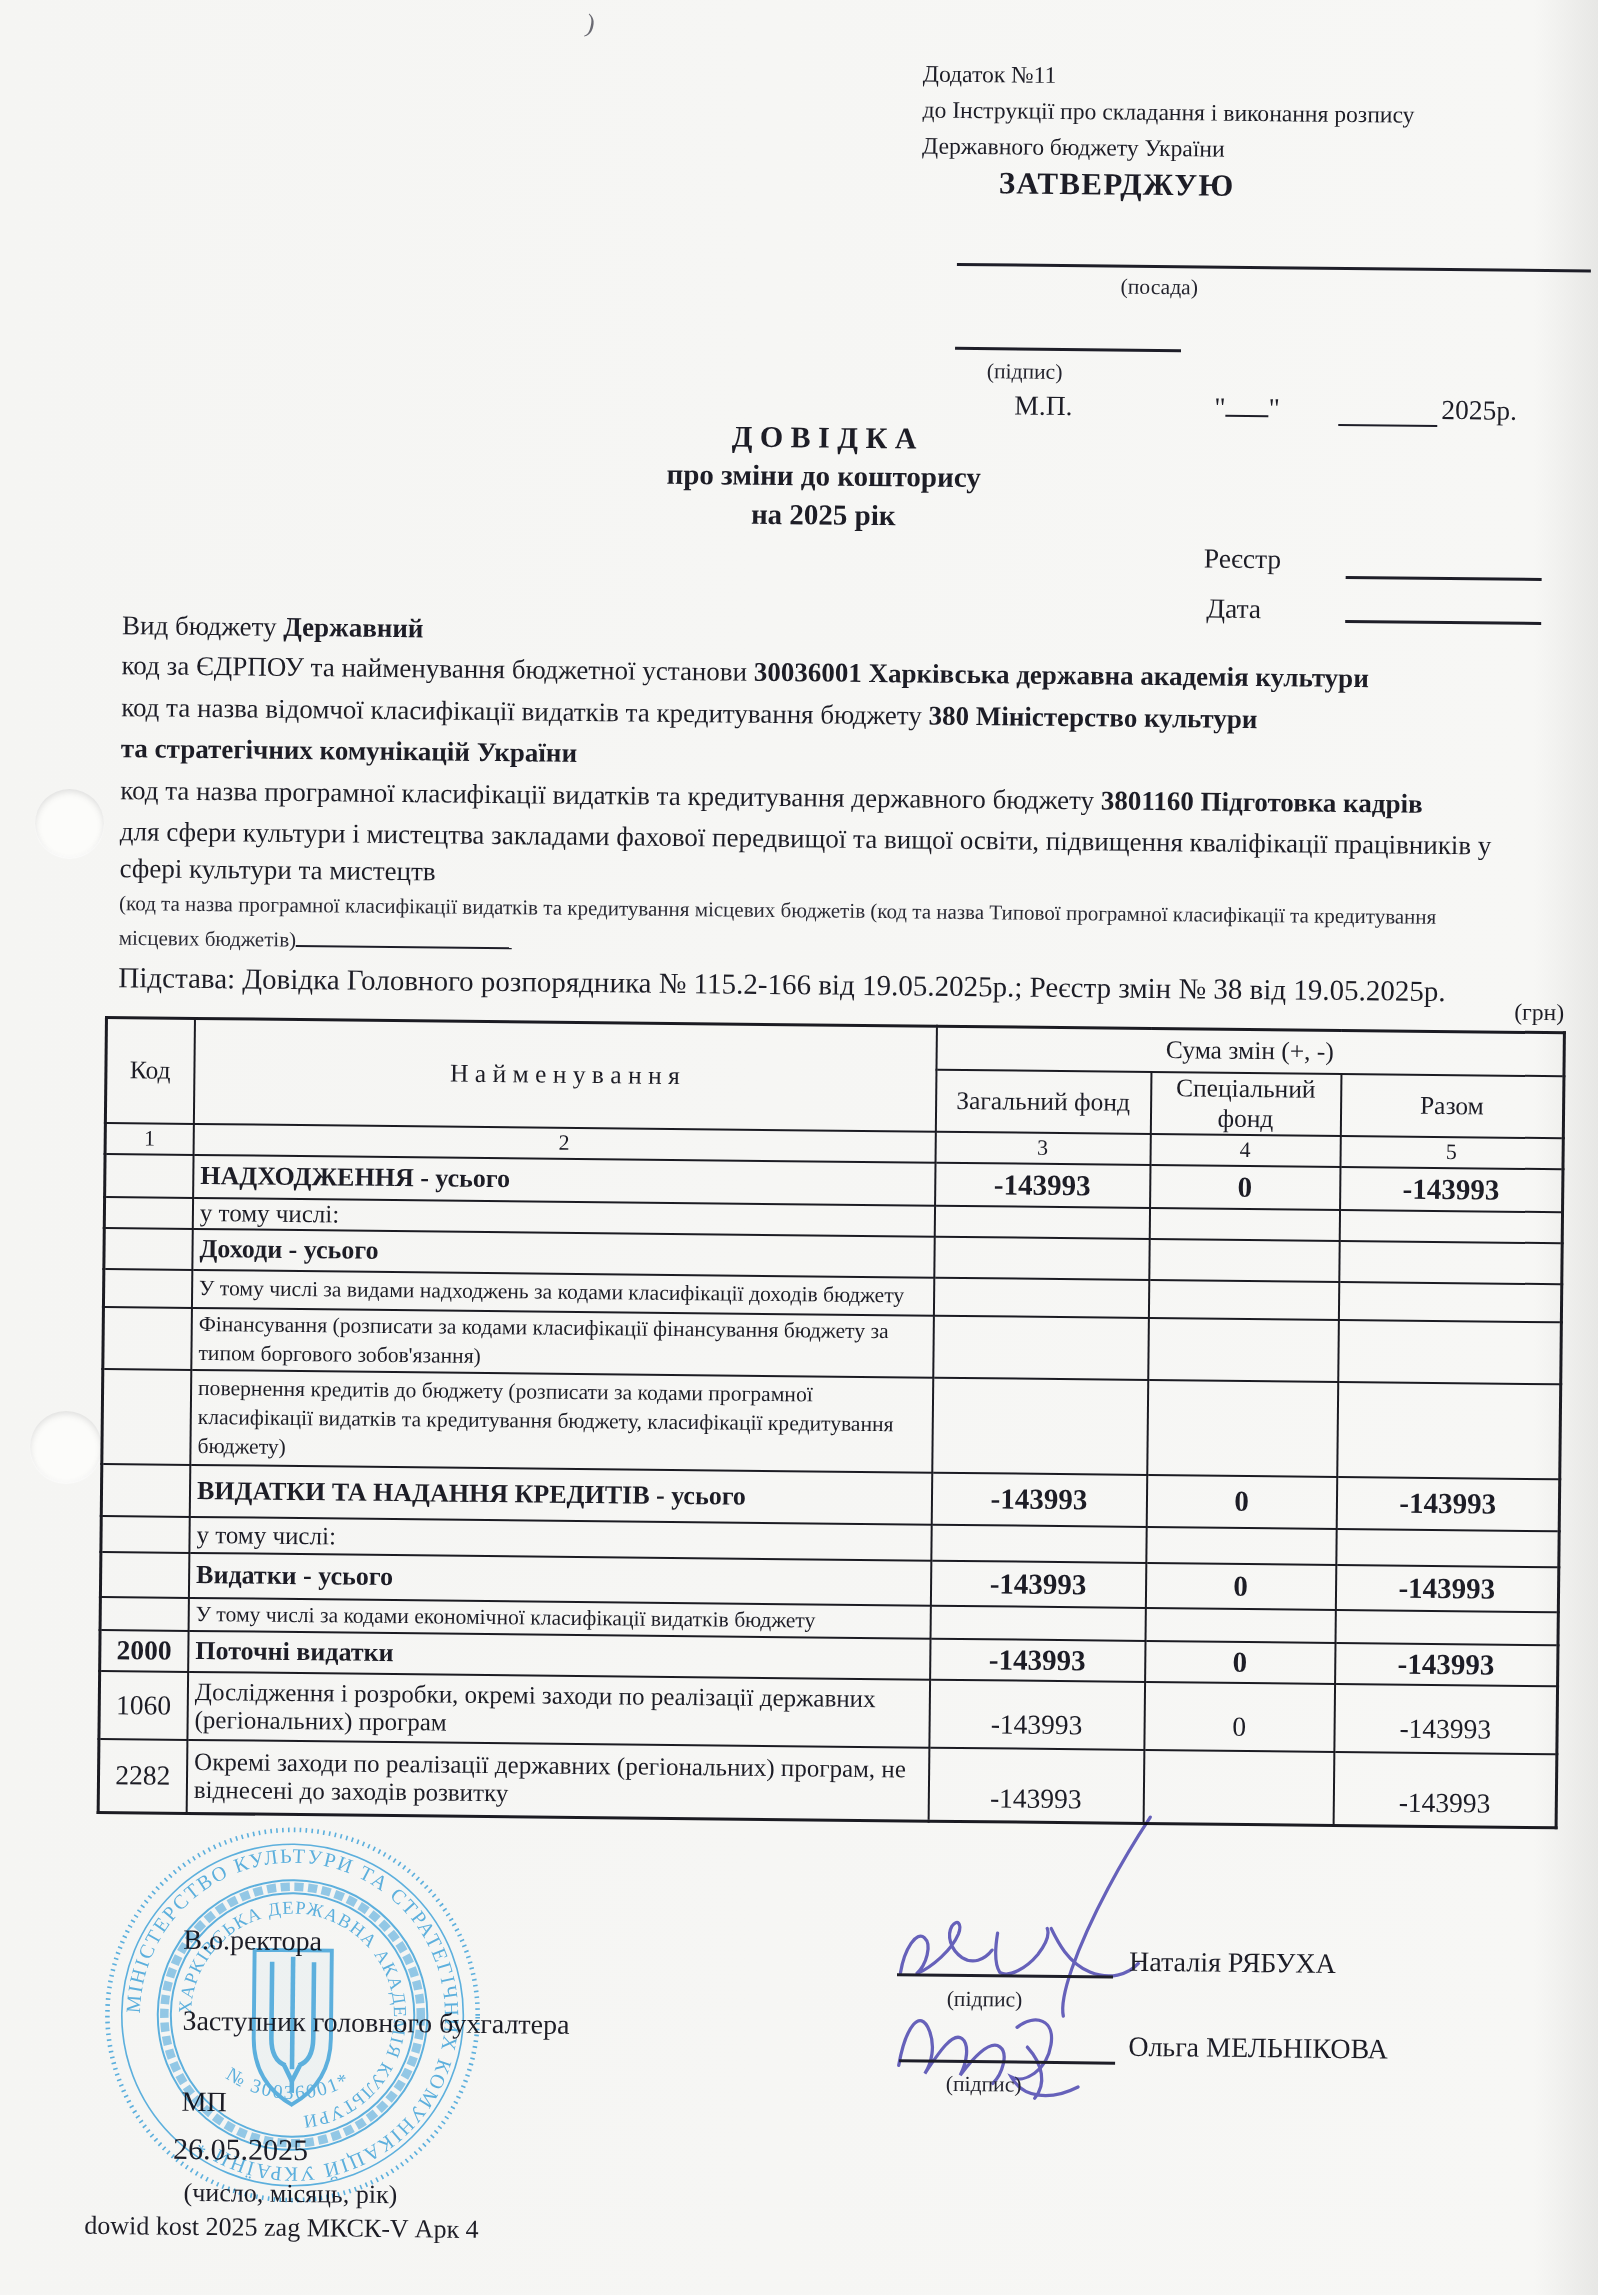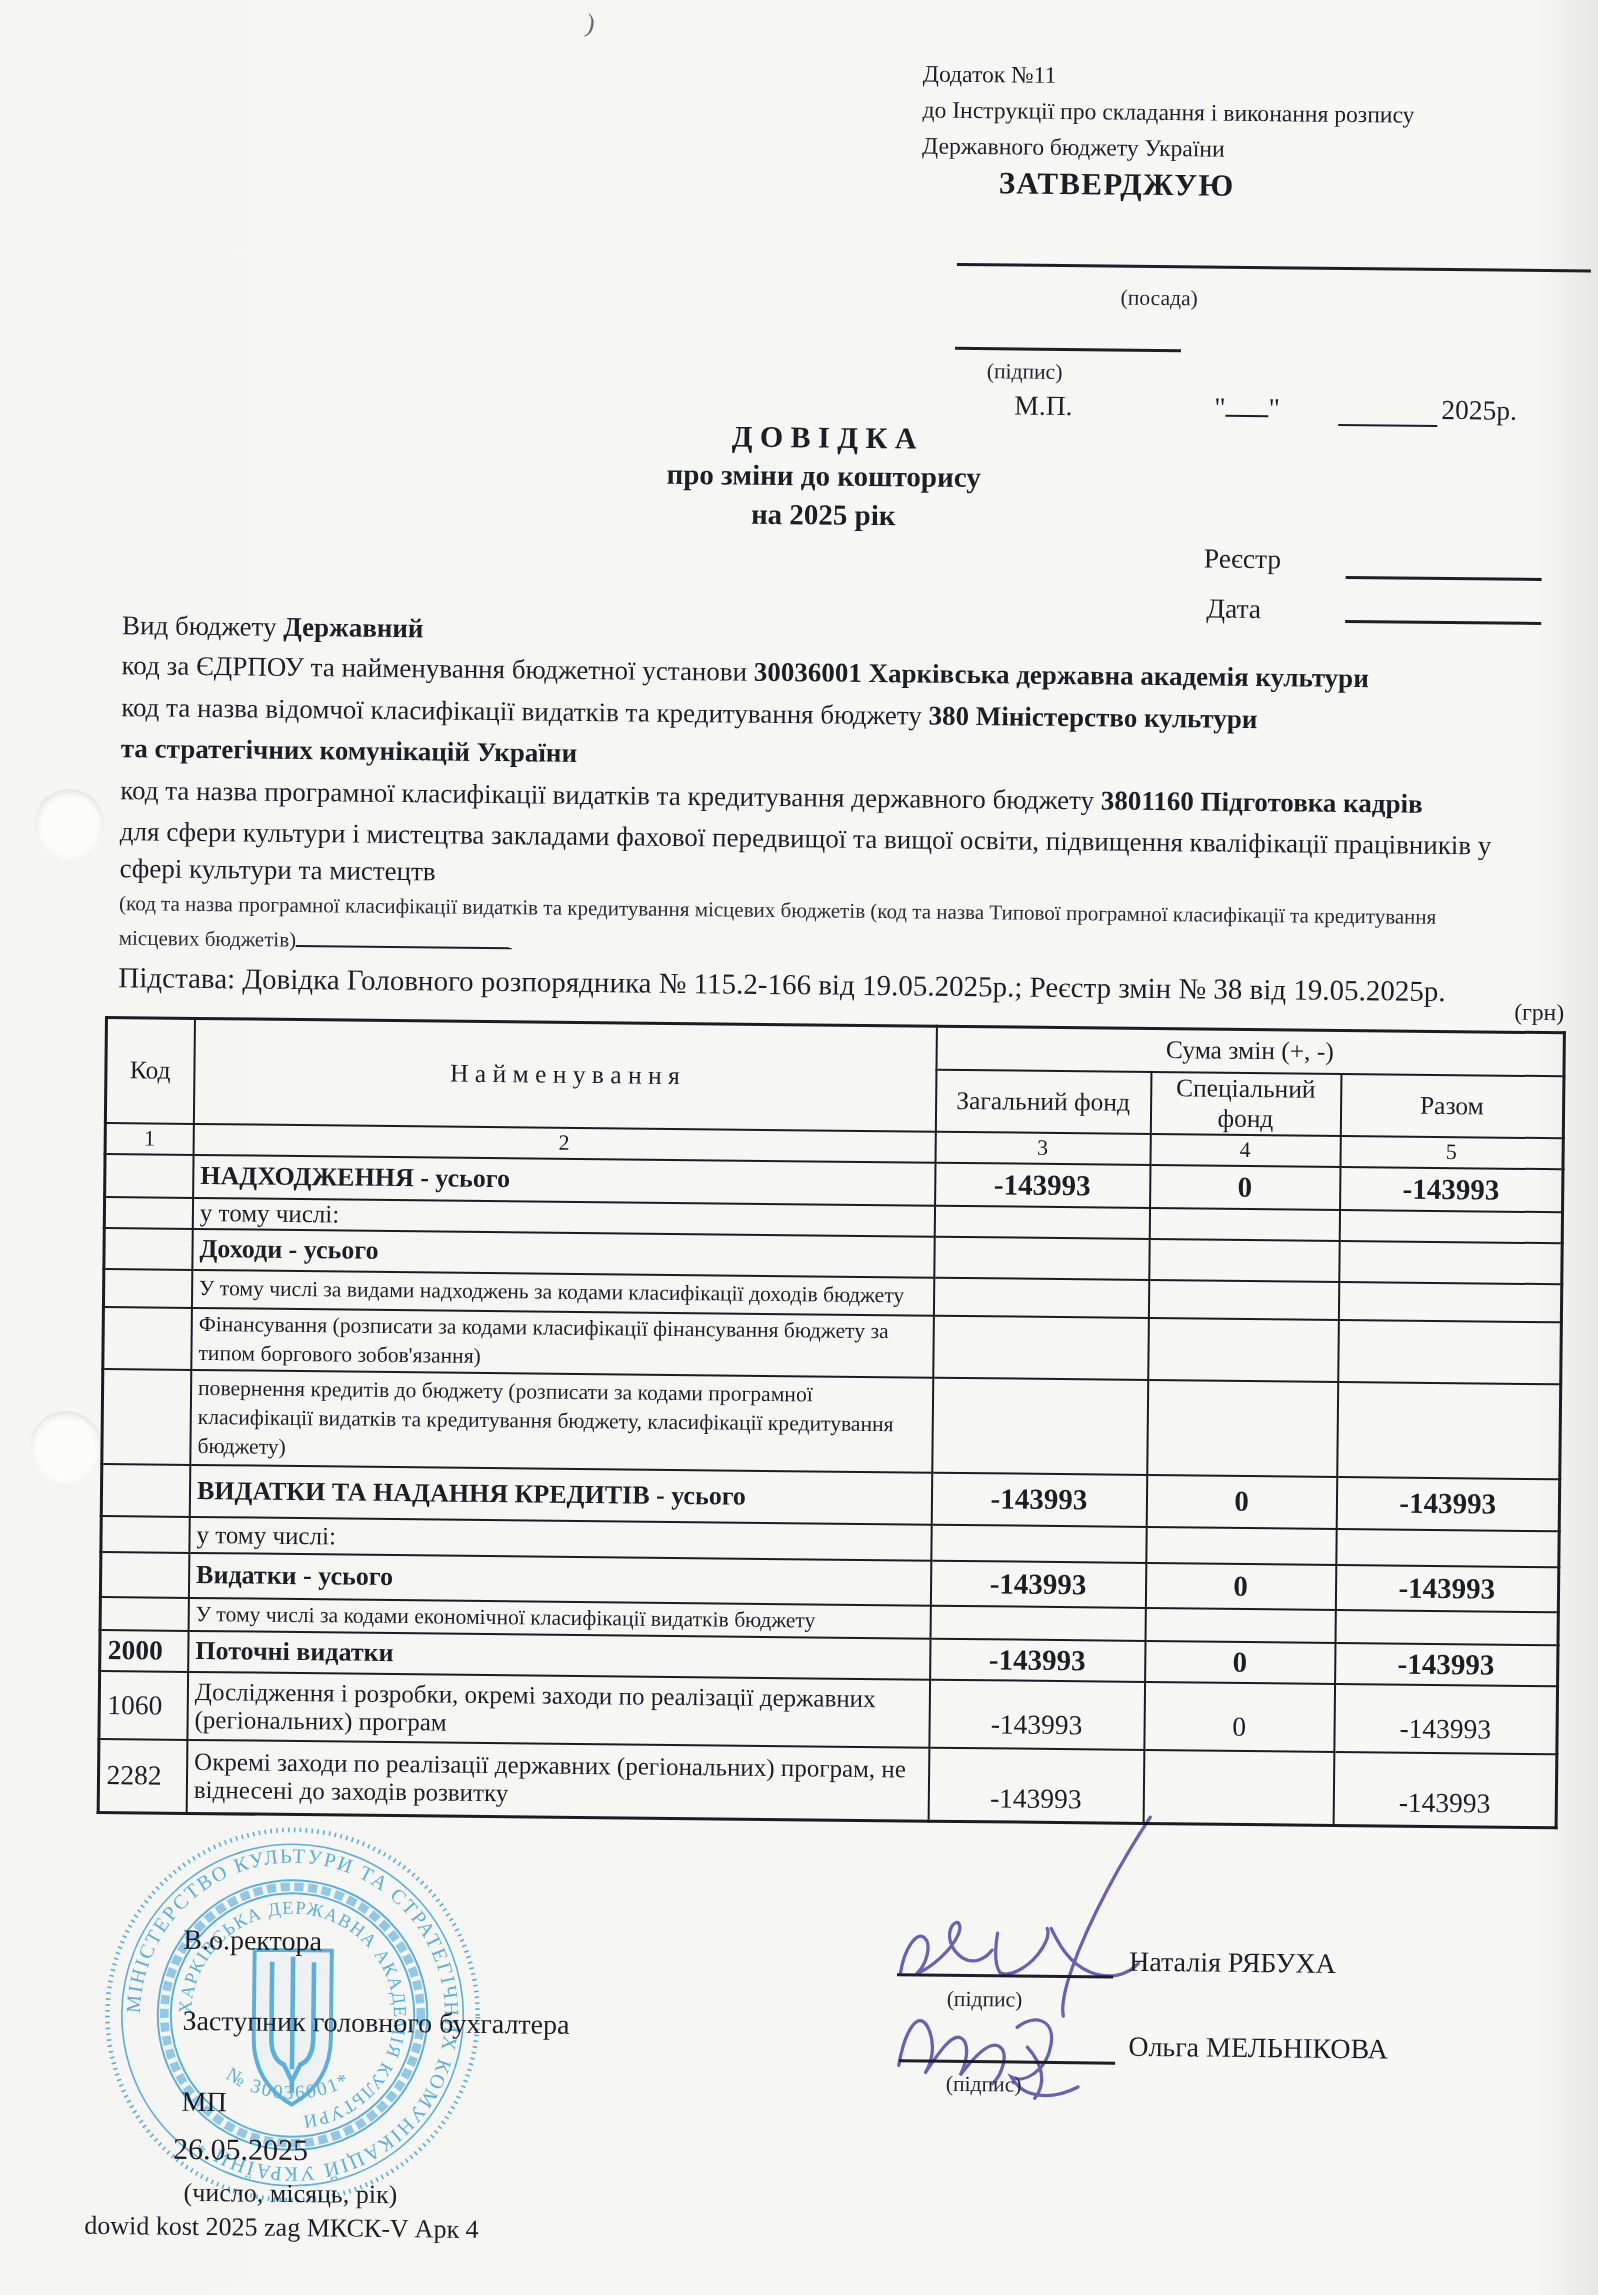--- a/index.html
+++ b/index.html
@@ -16,21 +16,21 @@
   .small-lbl{font-size:21.6px; color:#24242e;}
   .meta-line{font-size:27px; line-height:33px; white-space:nowrap;}
   .note-line{font-size:21px; color:#2a2a34; white-space:nowrap;}
   .ublank{display:inline-block; border-bottom:2px solid #1e1e28; height:22px; vertical-align:baseline;}
 
   table.doc{border-collapse:collapse; table-layout:fixed; background:transparent;}
   table.doc, table.doc th, table.doc td{border:2px solid #1b1b22;}
   table.doc{border-width:3.3px;}
   table.doc th, table.doc td{border-top-width:2.6px; border-bottom-width:2.6px; padding:0 6.5px; overflow:hidden;}
   table.doc th{font-weight:normal; font-size:25.5px; text-align:center; vertical-align:middle;}
-  td.c-code{font-size:27.5px; vertical-align:middle;}
+  td.c-code{text-align:center; font-size:27.5px; vertical-align:middle;}
   td.c-name{text-align:left; vertical-align:middle; padding-left:10.5px;}
   td.c-val{text-align:center; vertical-align:middle; font-size:27.5px;}
   tr.row-bold td.c-name{font-size:26px; font-weight:bold;}
   tr.row-bold td.c-val{font-size:29px; font-weight:bold;}
   tr.row-bold td.c-code{font-weight:bold;}
   tr.row-normal td.c-name{font-size:25px;}
   tr.row-small td.c-name{font-size:21.6px; line-height:29px;}
   tr.vbot td.c-val{vertical-align:bottom; padding-bottom:6.5px;}
   tr.numrow td{font-size:22px; text-align:center; vertical-align:middle;}
 
@@ -53,21 +53,21 @@
 
     <div class="abs" style="left:913px; top:47px; font-size:23.6px; line-height:36px;">
       <div>Додаток №11</div>
       <div>до Інструкції про складання і виконання розпису</div>
       <div>Державного бюджету України</div>
     </div>
 
     <div class="abs b" style="left:990px; top:156px; font-size:31px; letter-spacing:1.3px;">ЗАТВЕРДЖУЮ</div>
 
     <div class="abs line" style="left:949px; top:254px; width:634px;"></div>
-    <div class="abs small-lbl" style="left:1113px; top:264px;margin-top:11px;">(посада)</div>
+    <div class="abs small-lbl" style="left:1113px; top:264px;">(посада)</div>
 
     <div class="abs line" style="left:948px; top:338px; width:226px;"></div>
     <div class="abs small-lbl" style="left:980px; top:350px;">(підпис)</div>
 
     <div class="abs" style="left:1008px; top:380px; font-size:27.5px;">М.П.</div>
     <div class="abs" style="left:1208px; top:380px; font-size:27.5px;">
       <span>"</span><span class="ublank" style="width:43px;"></span><span>"</span>
     </div>
     <div class="abs line" style="left:1332px; top:411px; width:99px; height:2px;"></div>
     <div class="abs" style="left:1435px; top:380px; font-size:27.5px;">2025р.</div>

